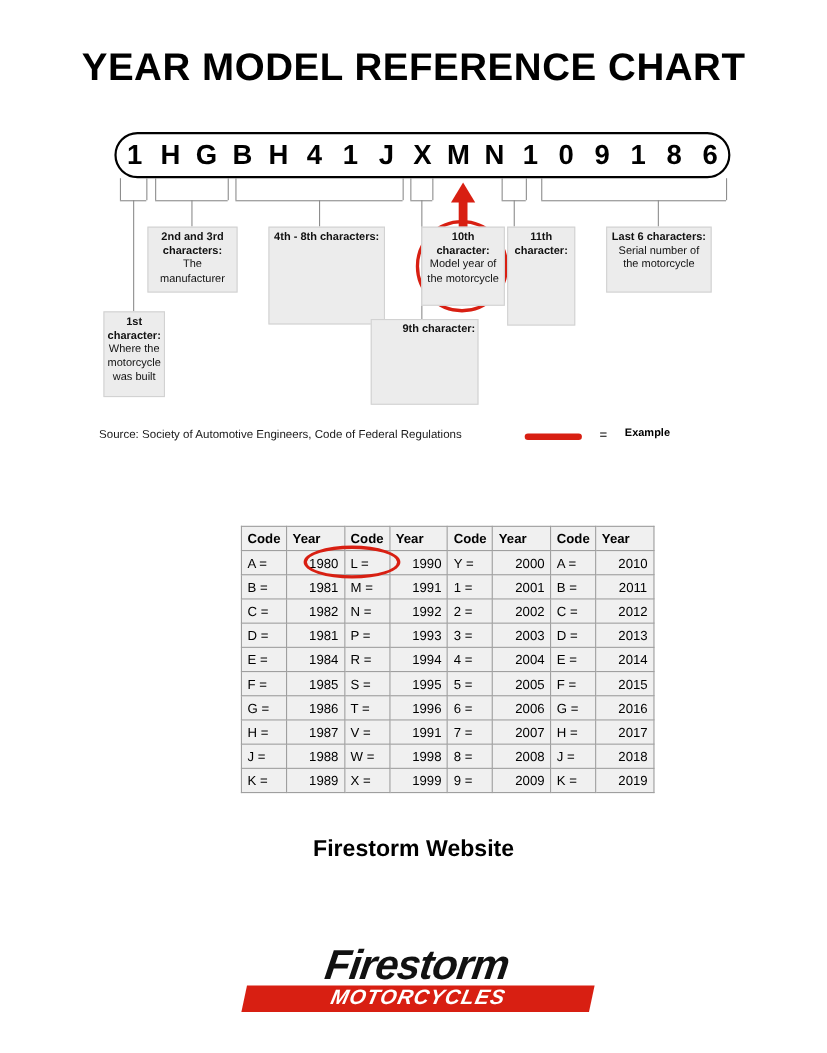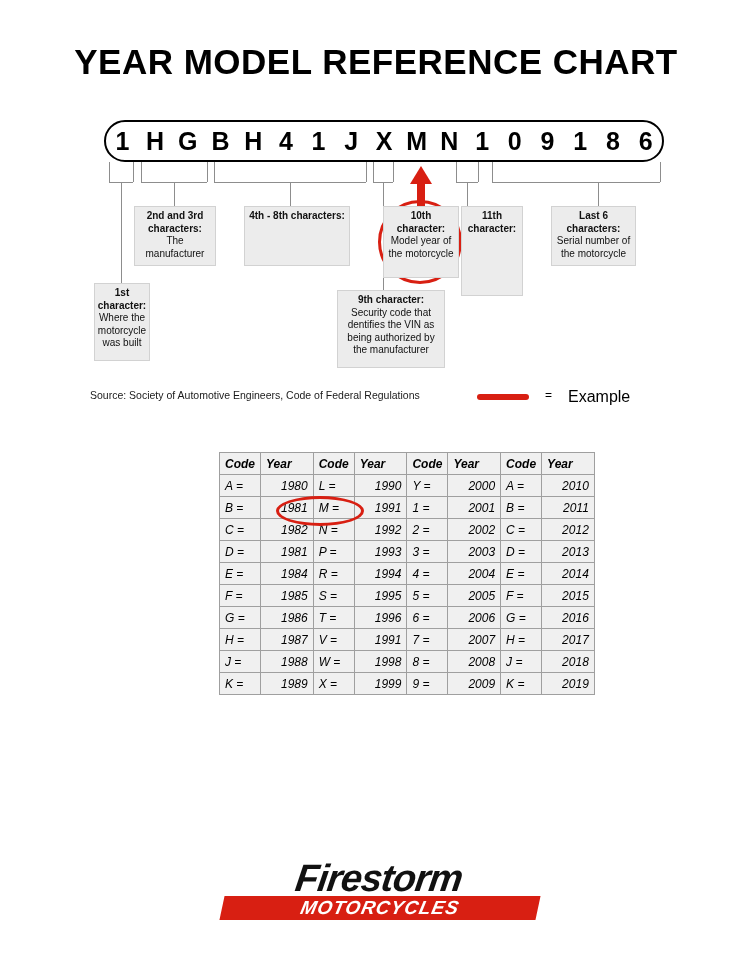--- a/index.html
+++ b/index.html
@@ -120,50 +120,50 @@
   #example-equals {
     position: absolute;
     left: 545px;
     top: 388px;
     font-size: 12px;
   }
   #example-label {
     position: absolute;
     left: 568px;
     top: 388px;
-    font-size: 16px;
+    font-size: 10px;
+    font-weight: bold;
   }
 
   
   #year-table-wrap {
     position: absolute;
     left: 219px;
-    top: 452px;
-    font-style: italic;
+    top: 478px;
   }
   table#year-table {
     border-collapse: collapse;
     font-size: 12px;
     background: #f0f0f0;
   }
   table#year-table th,
   table#year-table td {
     border: 1px solid #9f9f9f;
     padding: 2px 5px;
     height: 22px;
     box-sizing: border-box;
     background: #f0f0f0;
   }
   table#year-table th {
     font-weight: bold;
     font-size: 12px;
     text-align: left;
   }
   table#year-table td.code { text-align: left; width: 40px; }
-  table#year-table td.year { text-align: right; width: 30px; padding-left: 20px; }
+  table#year-table td.year { text-align: center; width: 30px; padding-left: 20px; }
   #table-circle {
     position: absolute;
     left: 276px;
     top: 496px;
     width: 88px;
     height: 30px;
     border: 3px solid #d81f12;
     border-radius: 50%;
     box-sizing: border-box;
     pointer-events: none;
@@ -291,39 +291,38 @@
 <div class="callout" style="left:94px; top:283px; width:56px; height:78px;">
   <b>1st character:</b><br>
   <span>Where the motorcycle was built</span>
 </div>
 
 <div class="callout" style="left:134px; top:206px; width:82px; height:60px;">
   <b>2nd and 3rd characters:</b><br>
   <span>The manufacturer</span>
 </div>
 
-<div class="callout" style="left:244px; top:206px; width:106px; height:60px;">
+<div class="callout" style="left:244px; top:206px; width:106px; height:89px;">
   <b>4th - 8th characters:</b><br>
 </div>
 
-<div class="callout" style="left:337px; top:290px; width:108px; height:78px;">
+<div class="callout" style="left:337px; top:290px; width:98px; height:78px;text-align:right;">
   <b>9th character:</b><br>
-  <span>Security code that dentifies the VIN as being authorized by the manufacturer</span>
 </div>
 
 <div class="callout" style="left:383px; top:206px; width:76px; height:72px;">
   <b>10th character:</b><br>
   <span>Model year of the motorcycle</span>
 </div>
 
 <div class="callout" style="left:461px; top:206px; width:62px; height:90px;">
   <b>11th character:</b><br>
 </div>
 
-<div class="callout" style="left:551px; top:206px; width:85px; height:60px;">
+<div class="callout" style="left:551px; top:206px; width:96px; height:60px;">
   <b>Last 6 characters:</b><br>
   <span>Serial number of the motorcycle</span>
 </div>
 
 <div id="source-text">Source:  Society of Automotive Engineers, Code of Federal Regulations</div>
 <div id="example-swatch"></div>
 <div id="example-equals">=</div>
 <div id="example-label">Example</div>
 
 <div id="year-table-wrap">
@@ -440,19 +439,20 @@
         <td class="year">2009</td>
         <td class="code">K =</td>
         <td class="year">2019</td>
       </tr>
     </tbody>
   </table>
 </div>
 <div id="table-circle"></div>
 
 <div id="footer-msg">
+  <div>Firestorm Website</div>
 </div>
 
 <div id="logo">
   <div id="logo-top">Firestorm</div>
   <div id="logo-bar"></div>
   <div id="logo-bottom">MOTORCYCLES</div>
 </div>
 
 </body></html>

